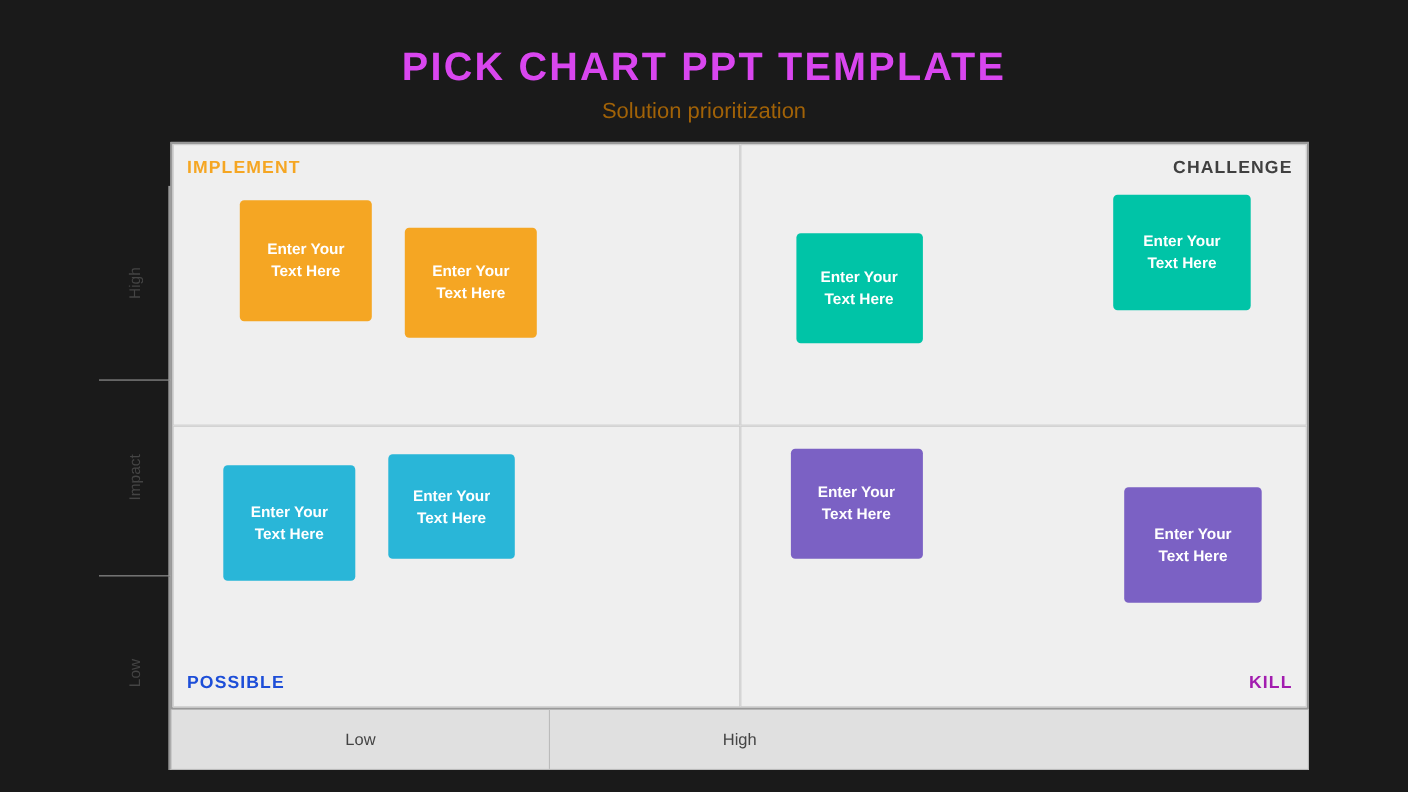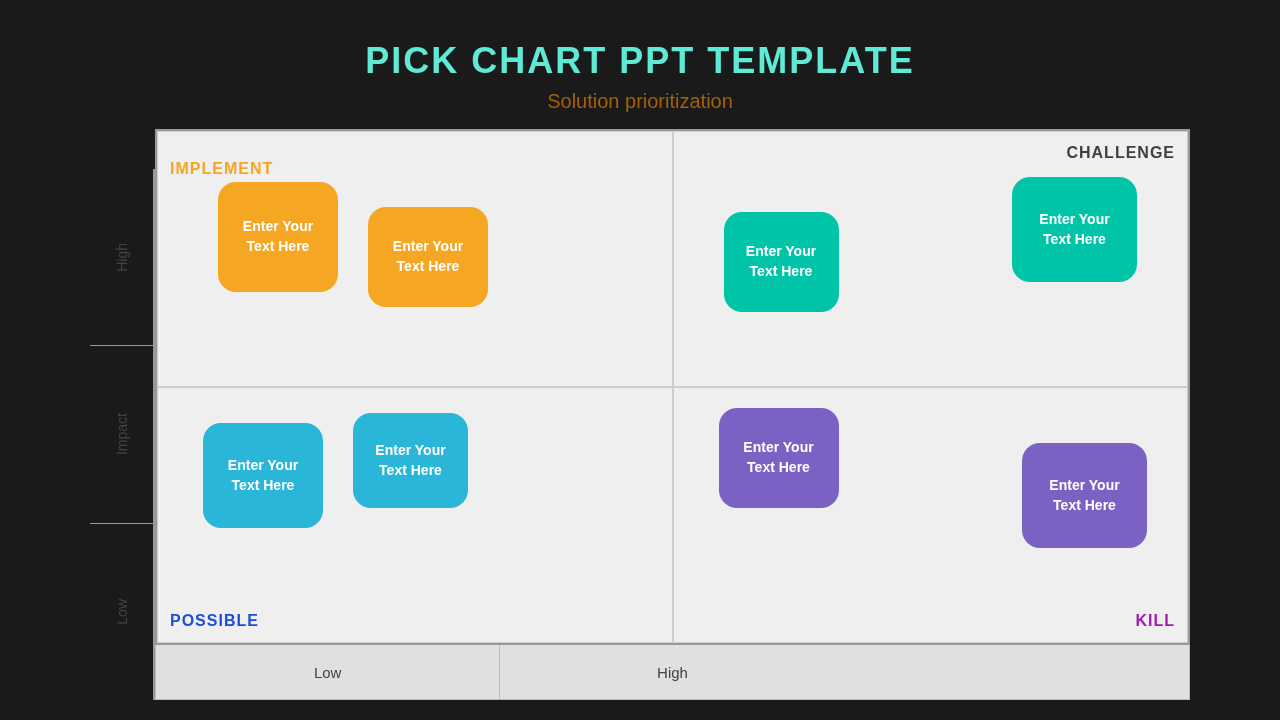--- a/index.html
+++ b/index.html
@@ -16,21 +16,21 @@
     .slide-container {
       width: 1220px;
       height: 680px;
       background: #1a1a1a;
       display: flex;
       flex-direction: column;
       align-items: center;
       padding-top: 20px;
     }
     .title {
-      color: #5eead4;
+      color: #d946ef;
       font-size: 36px;
       font-weight: 900;
       letter-spacing: 2px;
       text-align: center;
       margin-bottom: 8px;
     }
     .subtitle {
       color: #a16207;
       font-size: 20px;
       text-align: right;
@@ -97,40 +97,39 @@
       font-size: 16px;
       font-weight: 800;
       letter-spacing: 1px;
       position: absolute;
       bottom: 12px;
     }
     .quadrant-label-topleft {
       top: 12px;
       left: 12px;
       color: #f5a623;
-      margin-top: 16px;
     }
     .quadrant-label-topright {
       top: 12px;
       right: 12px;
       color: #404040;
     }
     .quadrant-label-bottomleft {
       bottom: 12px;
       left: 12px;
       color: #1d4ed8;
     }
     .quadrant-label-bottomright {
       bottom: 12px;
       right: 12px;
       color: #a21caf;
     }
     .card {
       position: absolute;
-      border-radius: 18px;
+      border-radius: 4px;
       display: flex;
       align-items: center;
       justify-content: center;
       text-align: center;
       color: white;
       font-size: 14px;
       font-weight: 600;
       line-height: 1.4;
       padding: 10px;
     }

